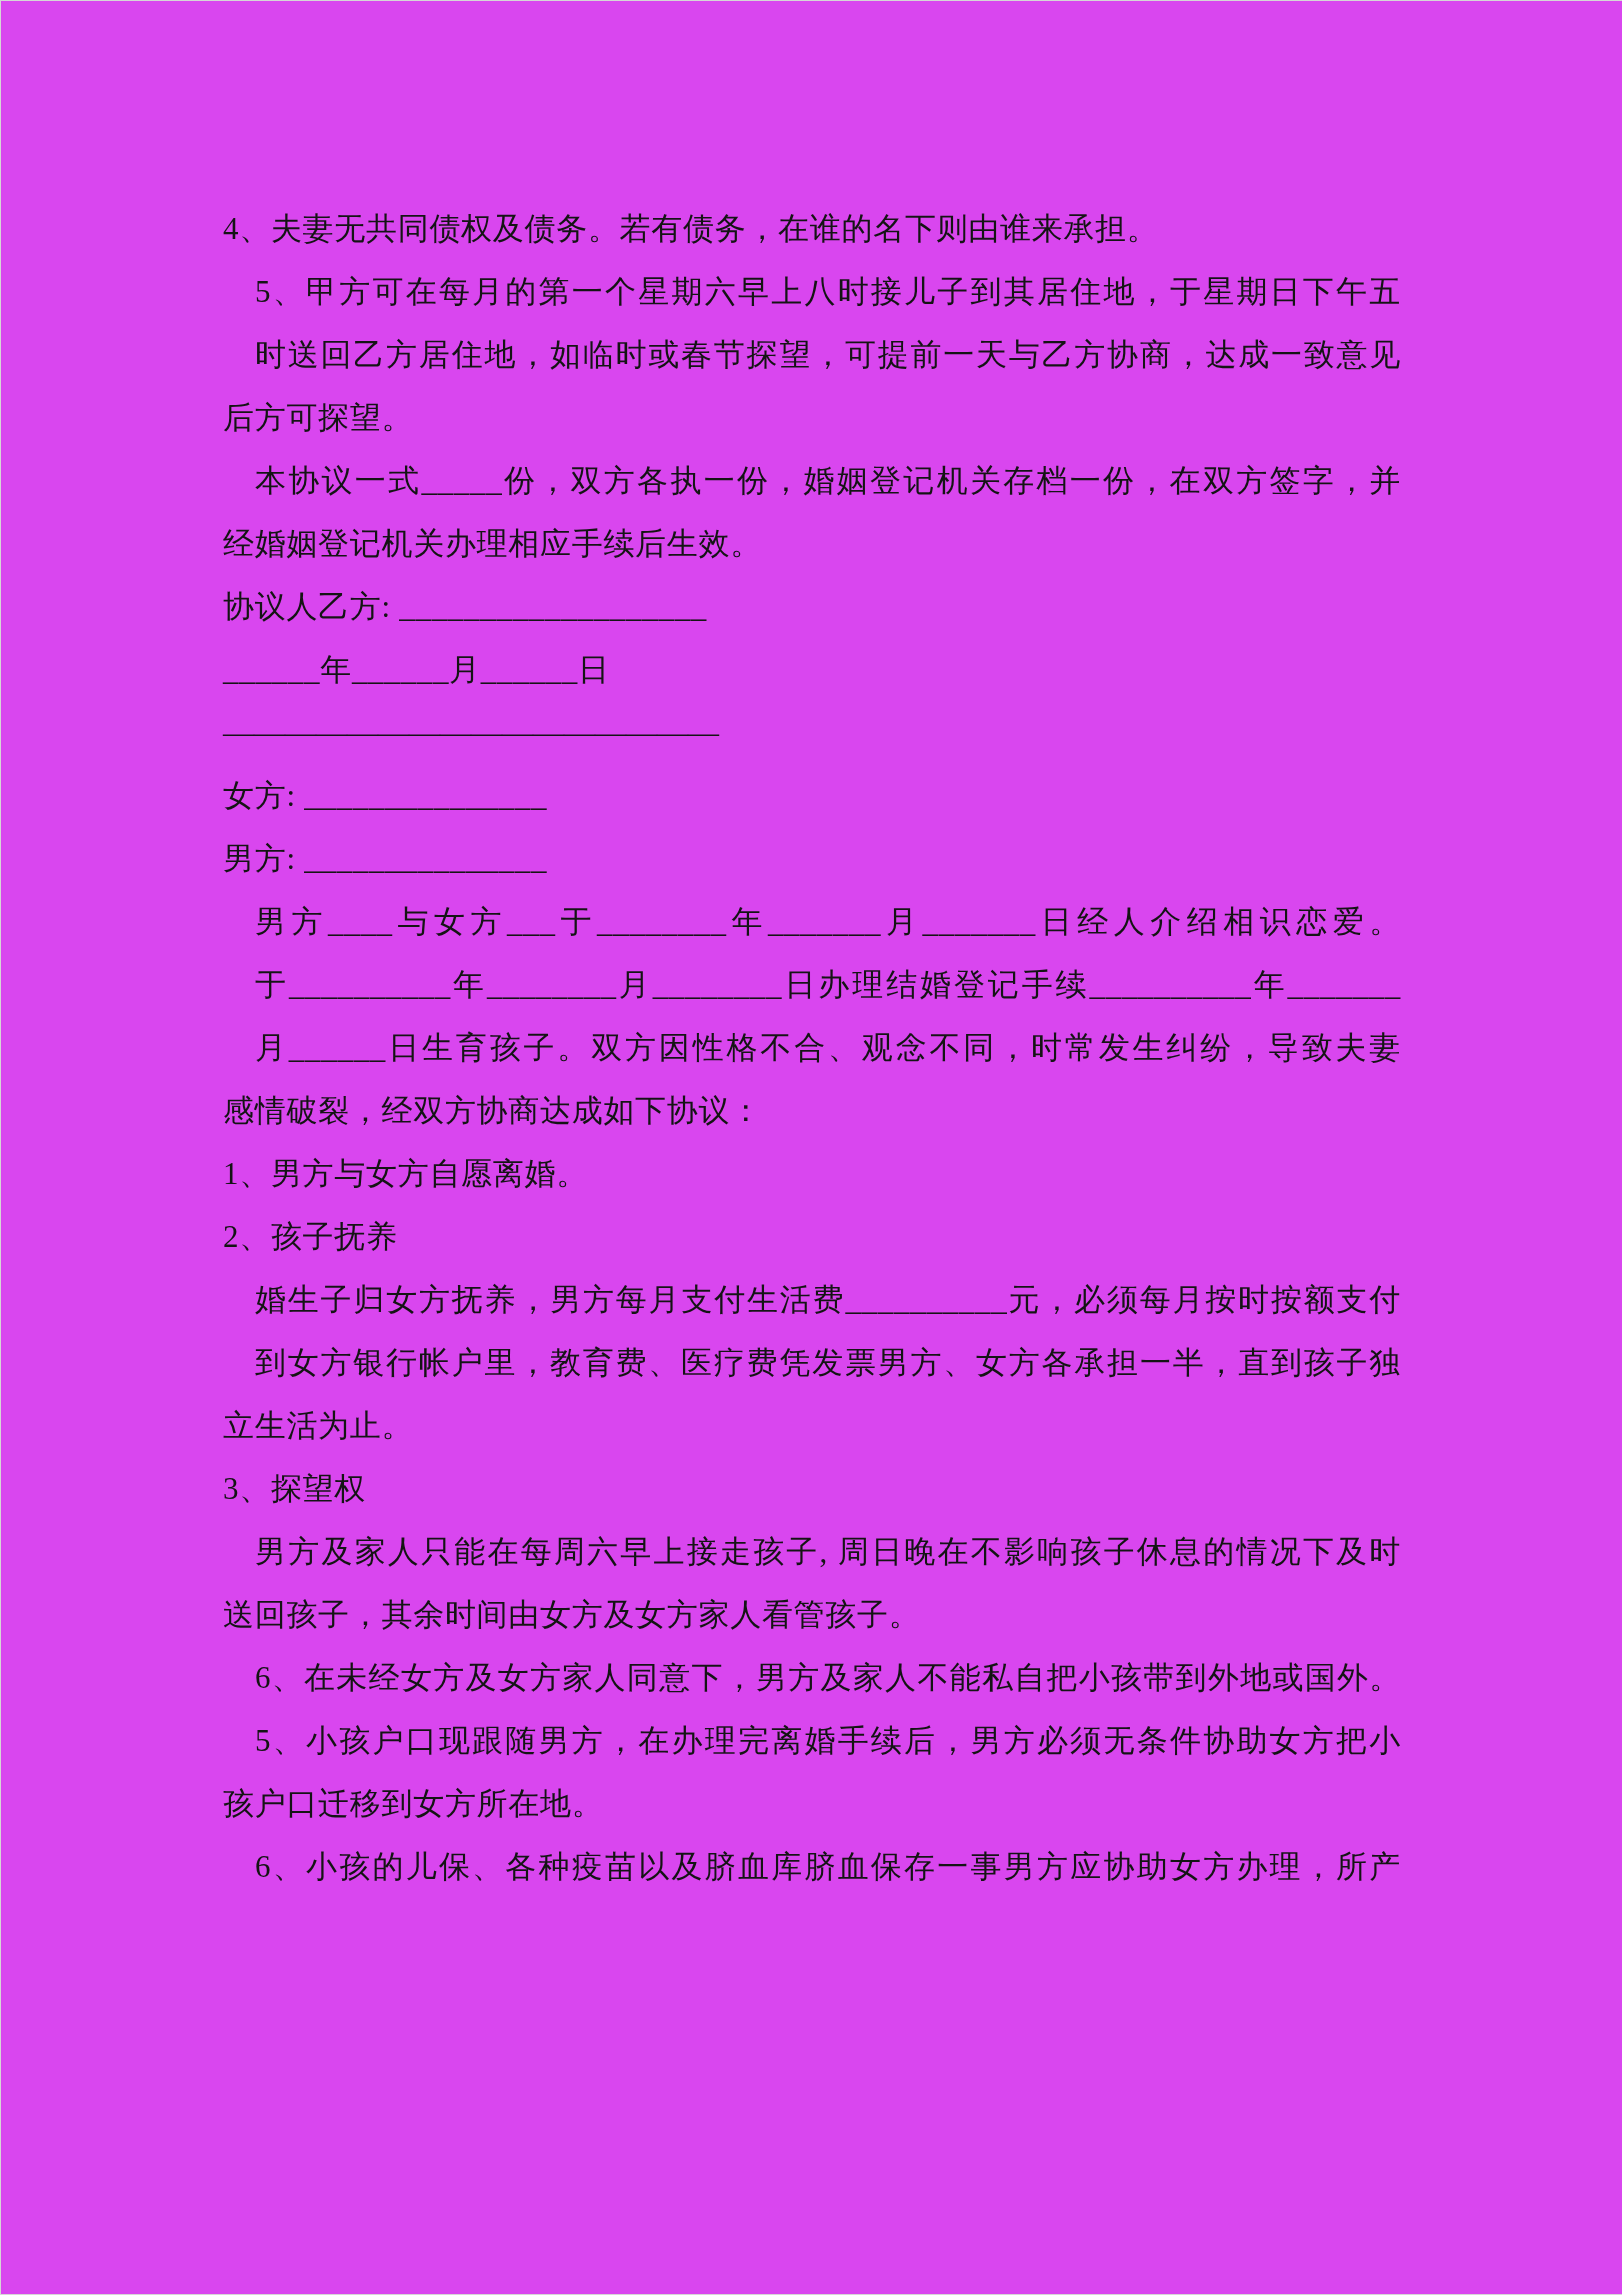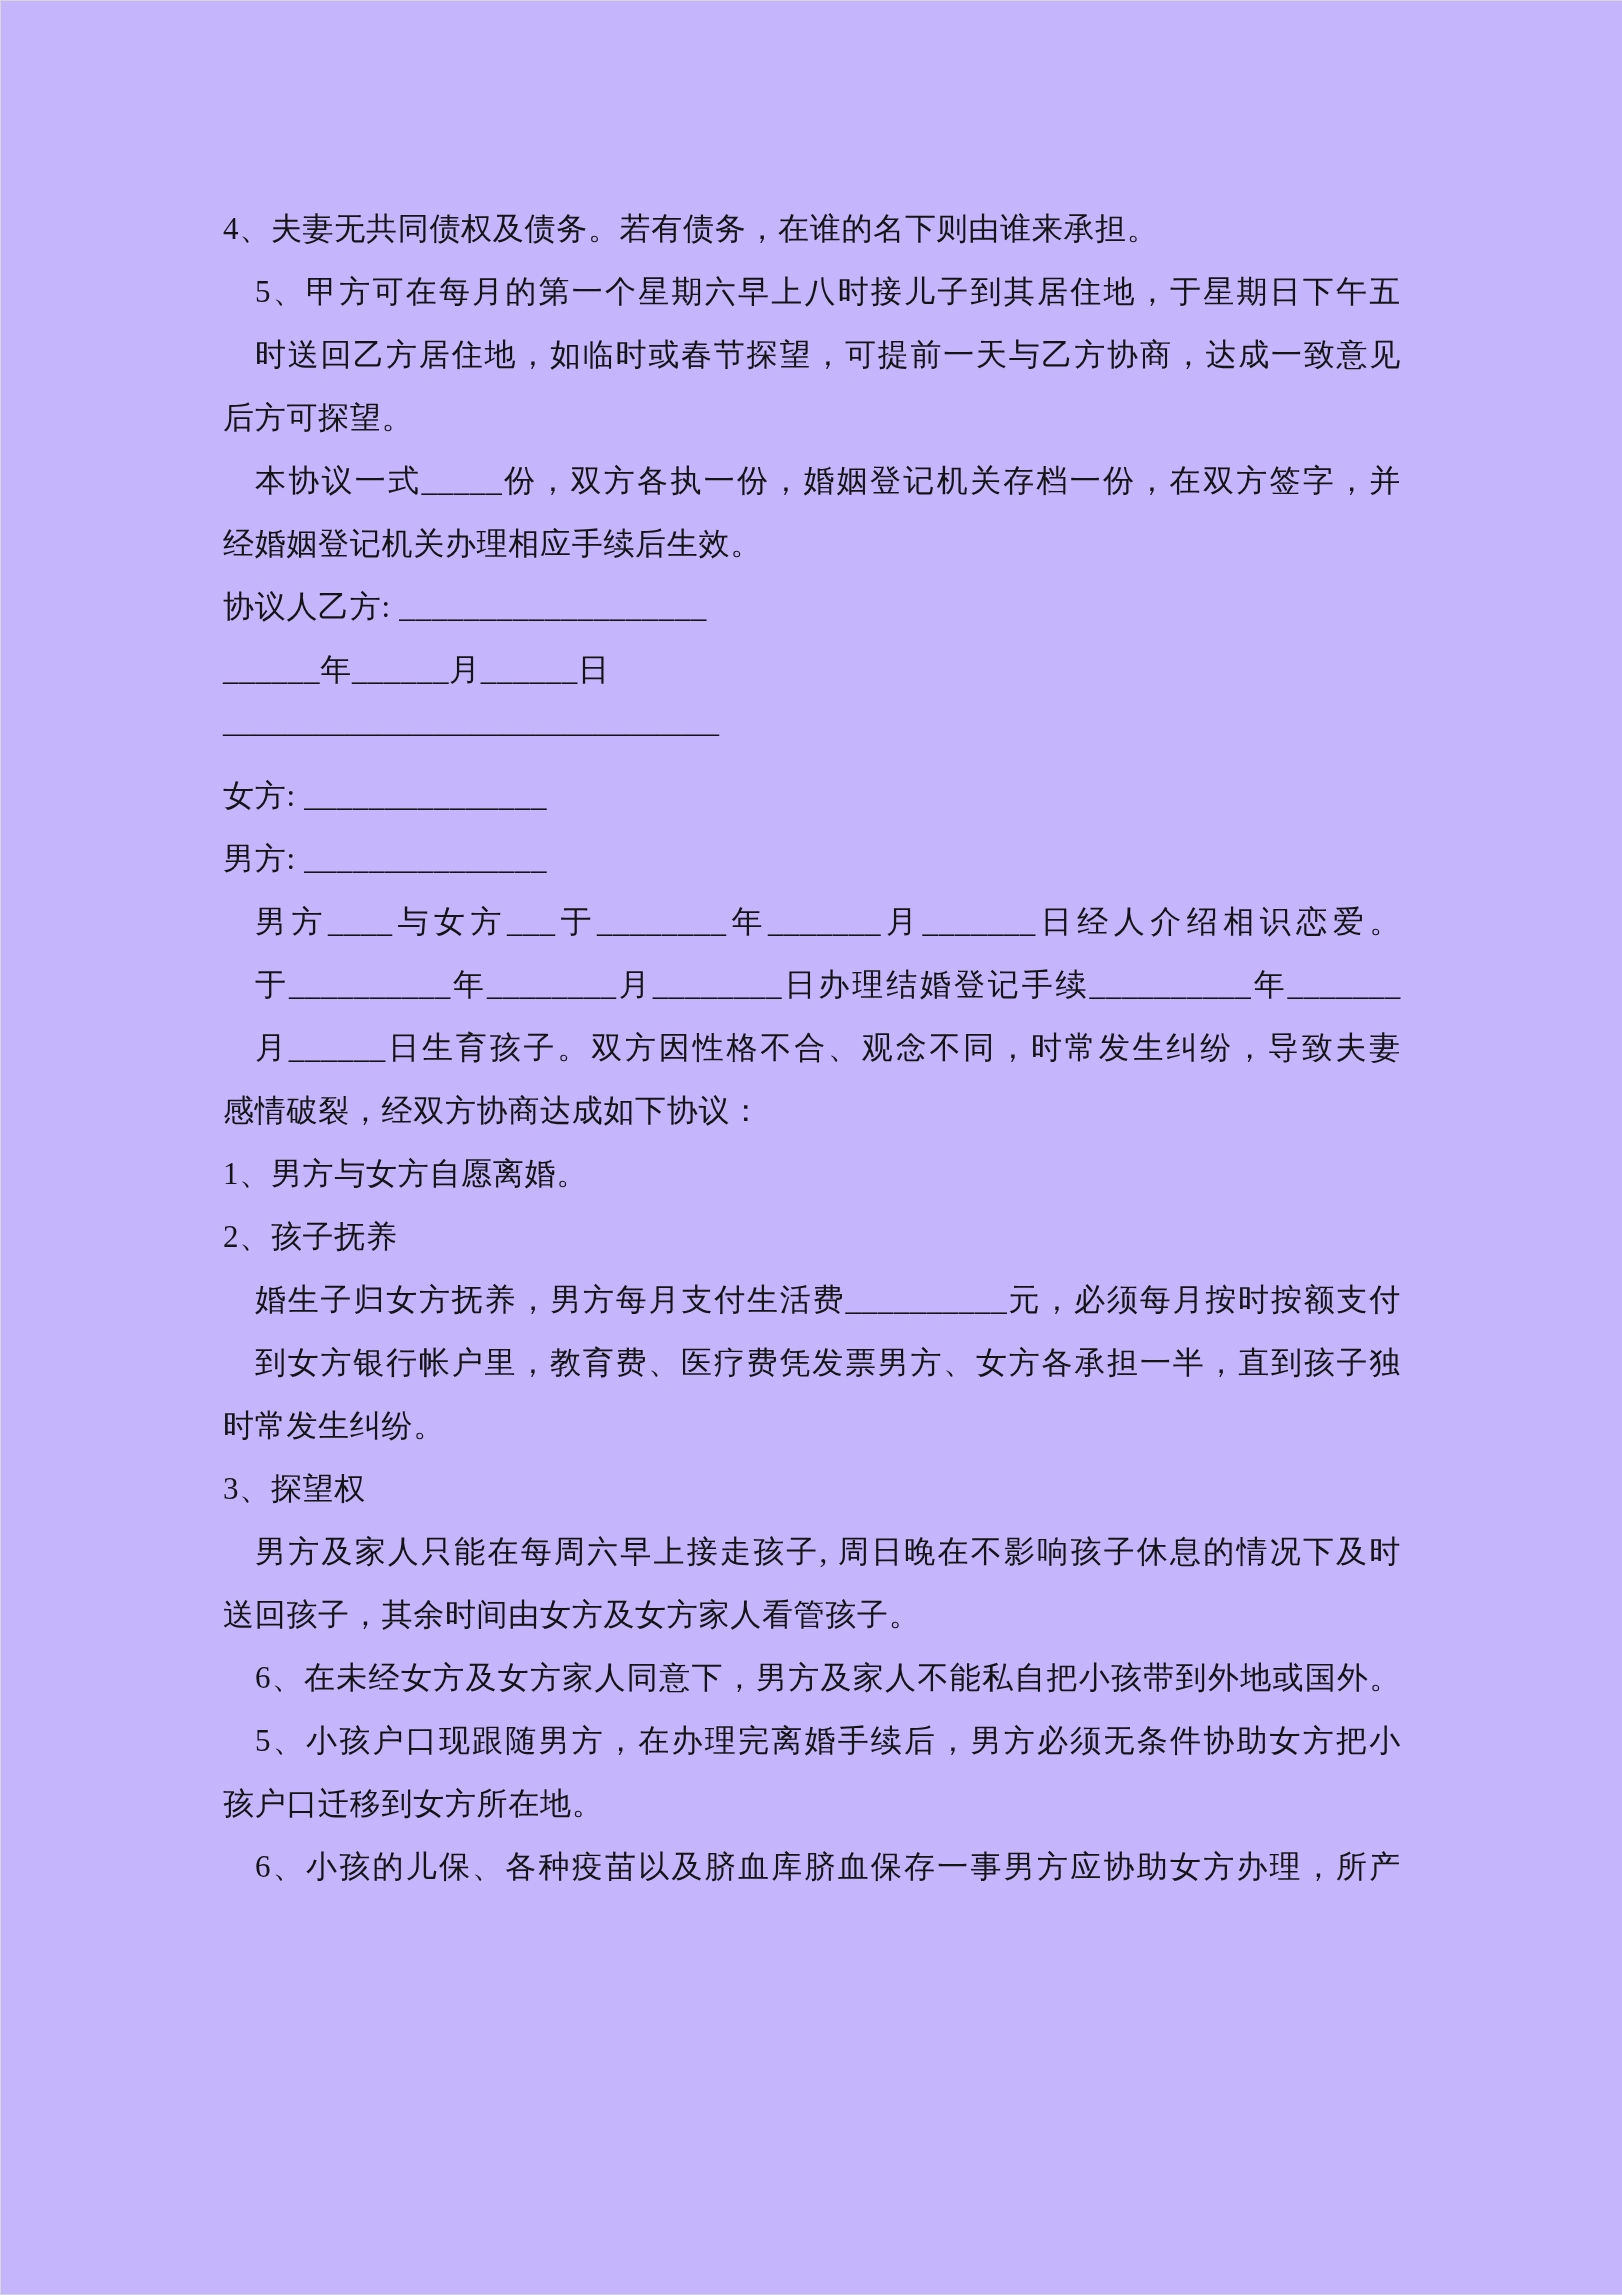--- a/index.html
+++ b/index.html
@@ -40,42 +40,42 @@
     margin-left: 32px;
   }
   .line.separator {
     letter-spacing: 0;
     white-space: nowrap;
   }
 </style>
 </head>
 <body>
 
-<div class="page" style="background: #c4b5fd; border-color: rgb(214, 214, 214); text-decoration: underline;">
+<div class="page" style="background: #d946ef; border-color: rgb(214, 214, 214); text-decoration: underline;">
   <div class="doc-body" style="color: rgb(20, 20, 20);">
       <div class="line">4、夫妻无共同债权及债务。若有债务，在谁的名下则由谁来承担。</div>
       <div class="line fill">5、甲方可在每月的第一个星期六早上八时接儿子到其居住地，于星期日下午五</div>
       <div class="line fill">时送回乙方居住地，如临时或春节探望，可提前一天与乙方协商，达成一致意见</div>
       <div class="line">后方可探望。</div>
       <div class="line fill">本协议一式_____份，双方各执一份，婚姻登记机关存档一份，在双方签字，并</div>
       <div class="line">经婚姻登记机关办理相应手续后生效。</div>
       <div class="line">协议人乙方: ___________________</div>
       <div class="line">______年______月______日</div>
       <div class="line separator">————————————————</div>
       <div class="line">女方: _______________</div>
       <div class="line">男方: _______________</div>
       <div class="line fill">男方____与女方___于________年_______月_______日经人介绍相识恋爱。</div>
       <div class="line fill">于__________年________月________日办理结婚登记手续__________年_______</div>
       <div class="line fill">月______日生育孩子。双方因性格不合、观念不同，时常发生纠纷，导致夫妻</div>
       <div class="line">感情破裂，经双方协商达成如下协议：</div>
       <div class="line">1、男方与女方自愿离婚。</div>
       <div class="line">2、孩子抚养</div>
       <div class="line fill">婚生子归女方抚养，男方每月支付生活费__________元，必须每月按时按额支付</div>
       <div class="line fill">到女方银行帐户里，教育费、医疗费凭发票男方、女方各承担一半，直到孩子独</div>
-      <div class="line">时常发生纠纷。</div>
+      <div class="line">立生活为止。</div>
       <div class="line">3、探望权</div>
       <div class="line fill">男方及家人只能在每周六早上接走孩子, 周日晚在不影响孩子休息的情况下及时</div>
       <div class="line">送回孩子，其余时间由女方及女方家人看管孩子。</div>
       <div class="line fill">6、在未经女方及女方家人同意下，男方及家人不能私自把小孩带到外地或国外。</div>
       <div class="line fill">5、小孩户口现跟随男方，在办理完离婚手续后，男方必须无条件协助女方把小</div>
       <div class="line">孩户口迁移到女方所在地。</div>
       <div class="line fill">6、小孩的儿保、各种疫苗以及脐血库脐血保存一事男方应协助女方办理，所产</div>
     </div>
 </div>
 

